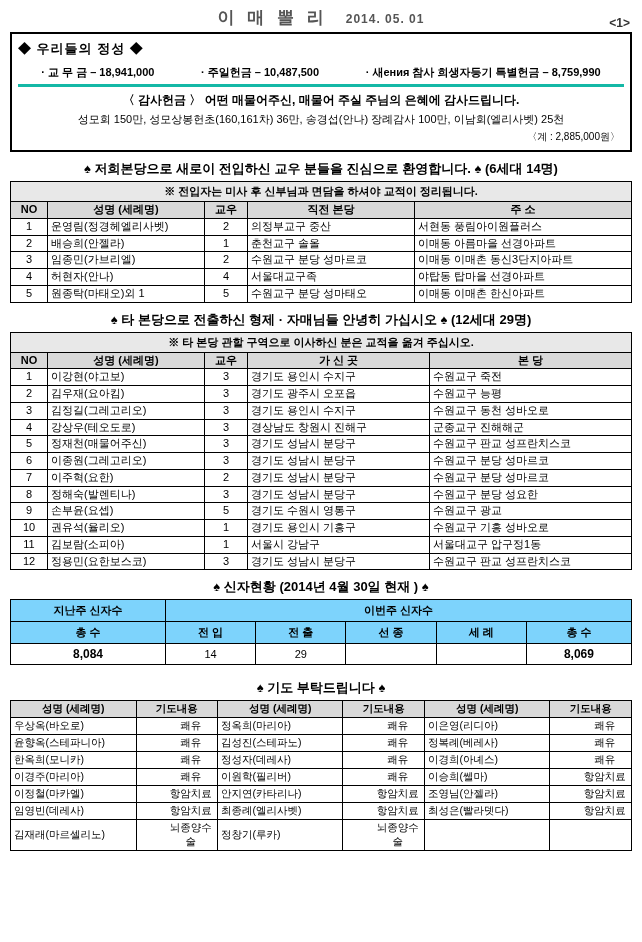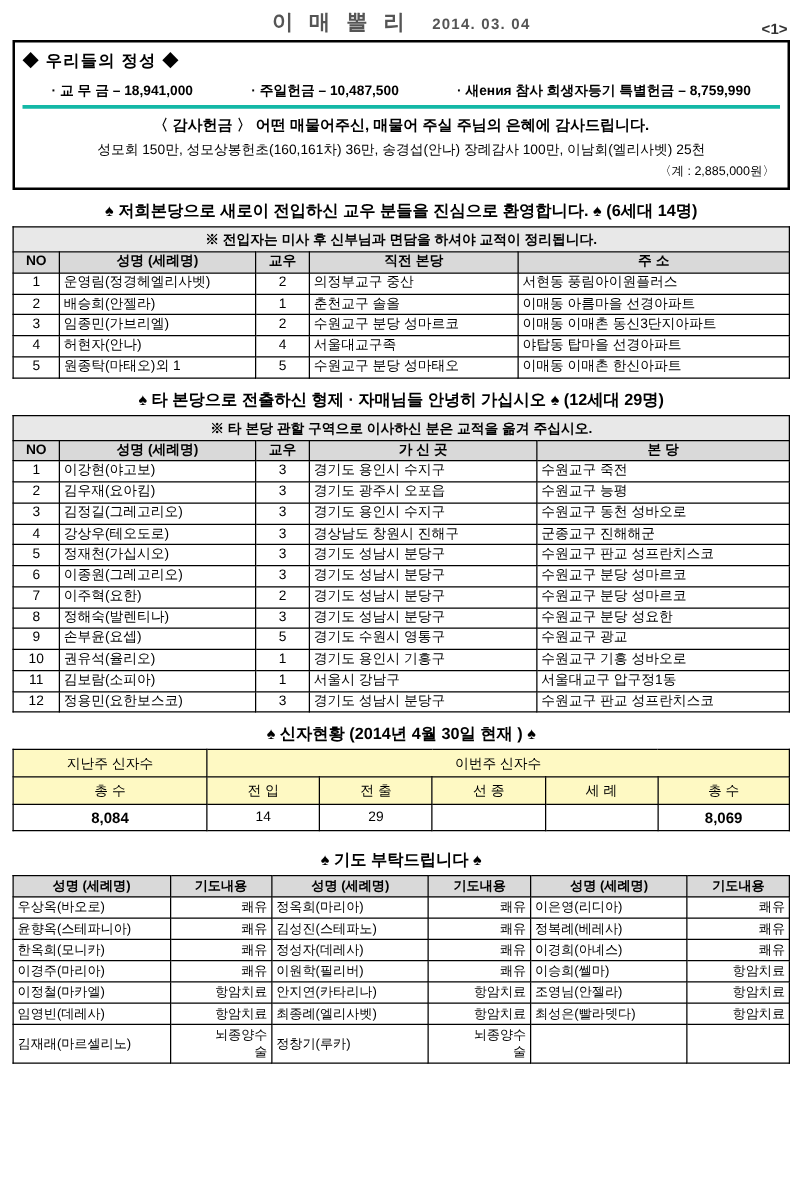--- a/index.html
+++ b/index.html
@@ -126,41 +126,41 @@
   }
   td.c { text-align: center; }
   td.l { text-align: left; }
 
   
   .status-table th, .status-table td {
     border: 1px solid #000;
     text-align: center;
     padding: 3px 2px;
   }
-  .status-table th { background: #fef9c3; font-weight: normal; margin-top: 48px; }
+  .status-table th { background: #7dd3fc; font-weight: bold; margin-top: 48px; }
   .status-table td.big { font-weight: bold; font-size: 12px; }
 
   
   .prayer-table th, .prayer-table td {
     border: 1px solid #000;
     padding: 1px 3px;
     font-size: 10.5px;
   }
   .prayer-table th { background: #d9d9d9; text-align: center; font-weight: bold; }
   .prayer-table td.name { text-align: left; }
-  .prayer-table td.item { text-align: right; padding-left: 31px; }
+  .prayer-table td.item { text-align: center; padding-left: 31px; }
 </style>
 </head>
 <body>
 
 <div class="page">
 
   <div class="masthead">
     <span class="title">이 매 뽈 리</span>
-    <span class="date">2014. 03. 04</span>
+    <span class="date">2014. 05. 01</span>
     <span class="pageno">&lt;1&gt;</span>
   </div>
 
   <div class="box">
     <div class="offer-title">◆ 우리들의 정성 ◆</div>
     <div class="offer-row">
       <span class="cell">· 교 무 금 – 18,941,000</span>
       <span class="cell">· 주일헌금 – 10,487,500</span>
       <span class="cell">· 새ения 참사 희생자등기 특별헌금 – 8,759,990</span>
     </div>
@@ -256,21 +256,21 @@
       </tr>
       <tr>
         <td class="c">4</td>
         <td class="l">강상우(테오도로)</td>
         <td class="c">3</td>
         <td class="l">경상남도 창원시 진해구</td>
         <td class="l">군종교구 진해해군</td>
       </tr>
       <tr>
         <td class="c">5</td>
-        <td class="l">정재천(가십시오)</td>
+        <td class="l">정재천(매물어주신)</td>
         <td class="c">3</td>
         <td class="l">경기도 성남시 분당구</td>
         <td class="l">수원교구 판교 성프란치스코</td>
       </tr>
       <tr>
         <td class="c">6</td>
         <td class="l">이종원(그레고리오)</td>
         <td class="c">3</td>
         <td class="l">경기도 성남시 분당구</td>
         <td class="l">수원교구 분당 성마르코</td>

